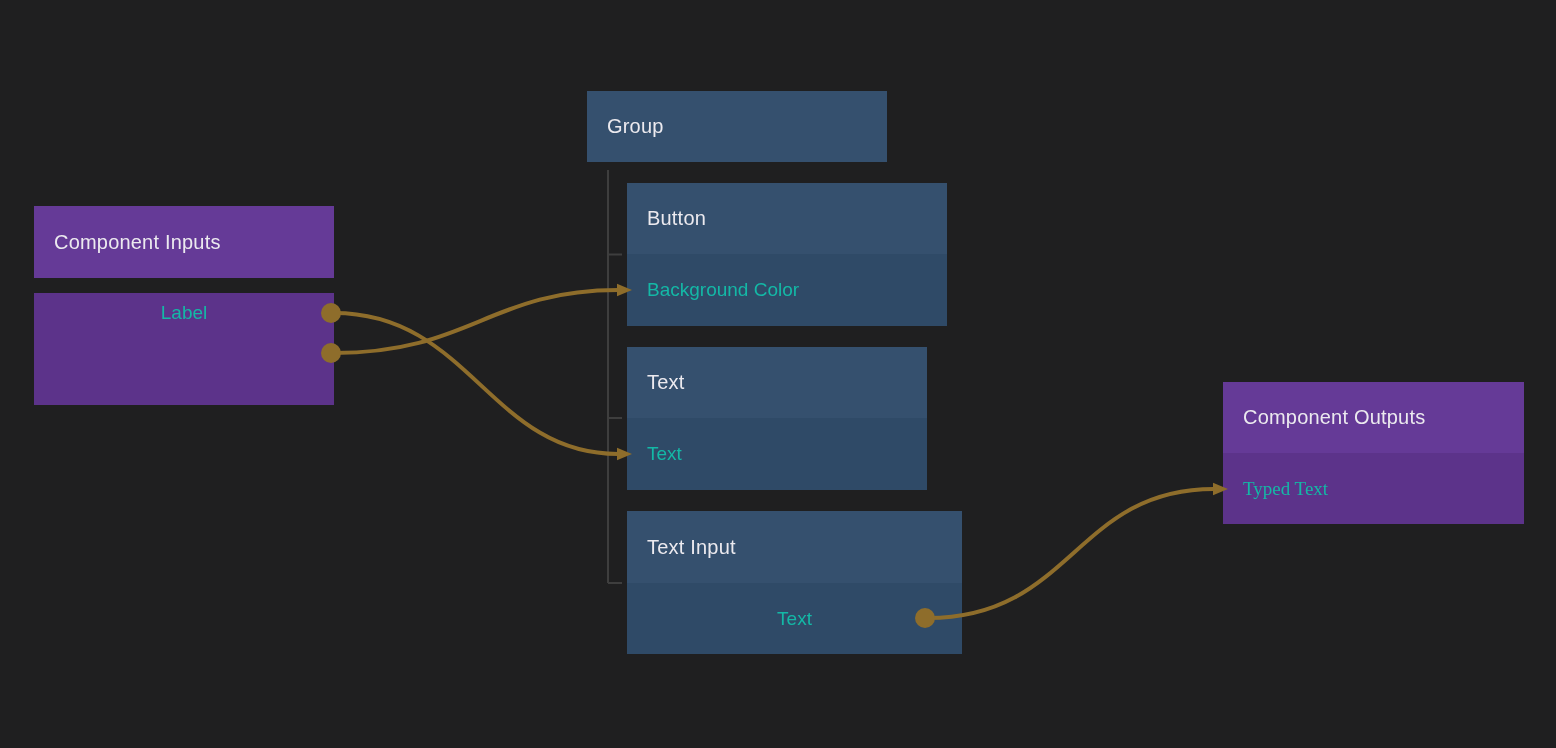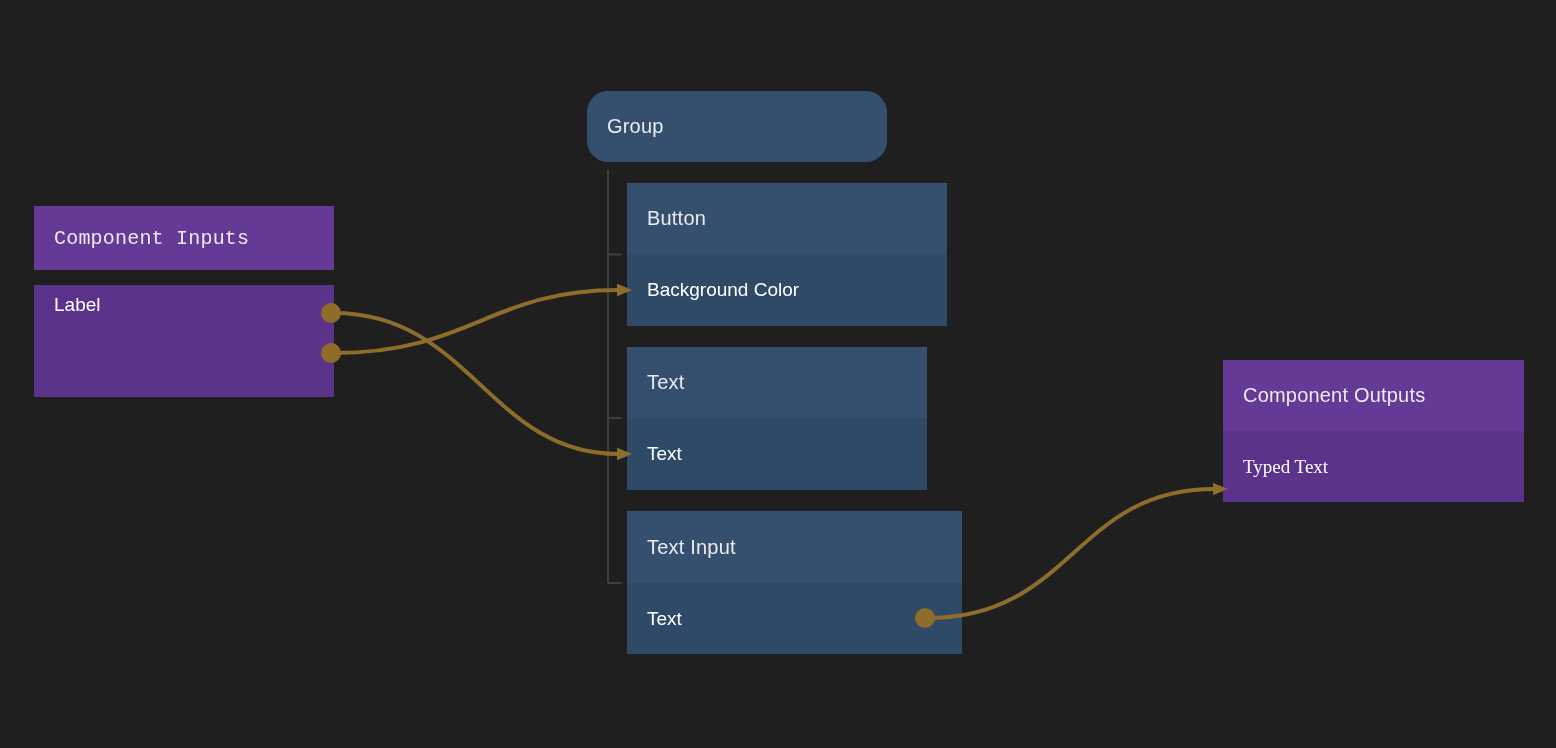--- a/index.html
+++ b/index.html
@@ -36,62 +36,62 @@
     font-size: 20px;
     letter-spacing: 0.2px;
     color: #eceaef;
   }
   .node-body { }
   .port-row {
     display: flex;
     align-items: center;
     padding: 0 20px;
     font-size: 19px;
-    color: #ffffff;
+    color: #14b8a6;
   }
-  .port-row.right { justify-content: flex-start; }
+  .port-row.right { justify-content: center; }
 
   
   .purple .node-header { background: #653a97; }
   .purple .node-body   { background: #5c338a; }
   
   .blue .node-header { background: #35506e; }
   .blue .node-body   { background: #2f4a67; }
 
   
   #node-component-inputs { left: 34px; top: 206px; width: 300px; }
-  #node-component-inputs .node-header { height: 64px; font-family: Liberation Mono, monospace; }
+  #node-component-inputs .node-header { height: 72px; }
   #node-component-inputs .node-body { height: 112px; padding-top: 0; box-sizing: border-box; }
   #node-component-inputs .port-row { height: 40px; }
   #node-component-inputs .port-row:first-child { margin-top: 15px; }
 
   
   #node-group { left: 587px; top: 91px; width: 300px; }
-  #node-group .node-header { height: 71px; border-radius: 21px; }
+  #node-group .node-header { height: 71px; }
 
   
   #node-button { left: 627px; top: 183px; width: 320px; }
   #node-button .node-header { height: 71px; }
   #node-button .node-body { height: 72px; }
   #node-button .port-row { height: 72px; }
 
   
   #node-text { left: 627px; top: 347px; width: 300px; }
   #node-text .node-header { height: 71px; }
   #node-text .node-body { height: 72px; }
   #node-text .port-row { height: 72px; }
 
   
   #node-text-input { left: 627px; top: 511px; width: 335px; }
   #node-text-input .node-header { height: 72px; }
   #node-text-input .node-body { height: 71px; }
   #node-text-input .port-row { height: 71px; }
 
   
-  #node-component-outputs { left: 1223px; top: 360px; width: 301px; }
+  #node-component-outputs { left: 1223px; top: 382px; width: 301px; }
   #node-component-outputs .node-header { height: 71px; }
   #node-component-outputs .node-body { height: 71px; font-family: Liberation Serif, serif; }
   #node-component-outputs .port-row { height: 71px; }
 </style>
 </head>
 <body>
 
 <div id="canvas">
 
   <div class="node purple" id="node-component-inputs">

